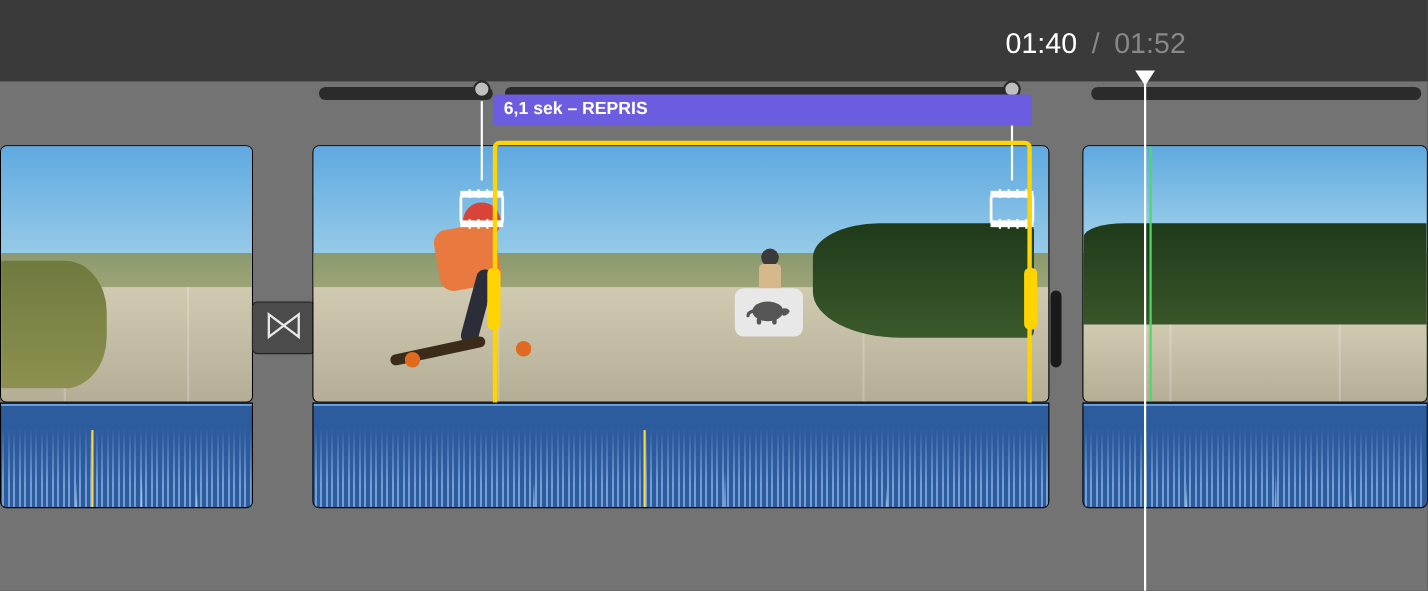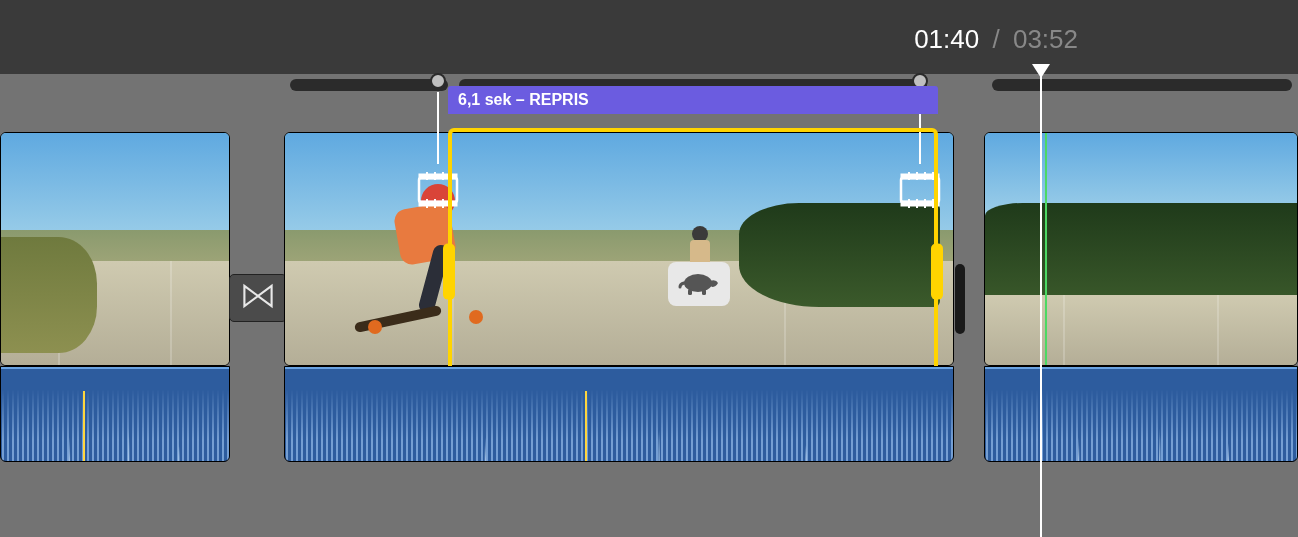--- a/index.html
+++ b/index.html
@@ -195,21 +195,21 @@
   .clip3 .trees{border-radius:12% 0 0 12%;width:100%;left:0;}
   .clip3 .sky{height:42%;}
   .greenline{position:absolute;top:0;bottom:0;left:60px;width:2px;background:#4cd964;}
 </style>
 </head>
 <body>
 
 <div class="timecode">
   <span class="tc-current">01:40</span>
   <span class="tc-sep">/</span>
-  <span class="tc-total">03:52</span>
+  <span class="tc-total">01:52</span>
 </div>
 
 <div class="timeline-area">
 
   <div class="clip clip1">
     <div class="clip-inner">
       <div class="sky"></div>
         <div class="hill"></div>
         <div class="road"></div>
         <div class="bush"></div>

